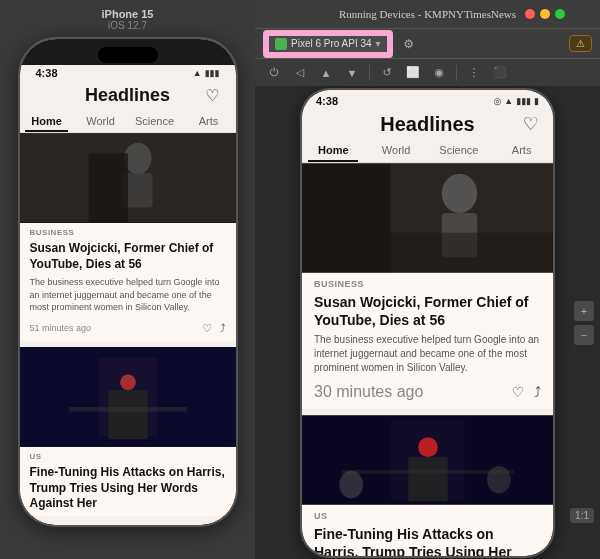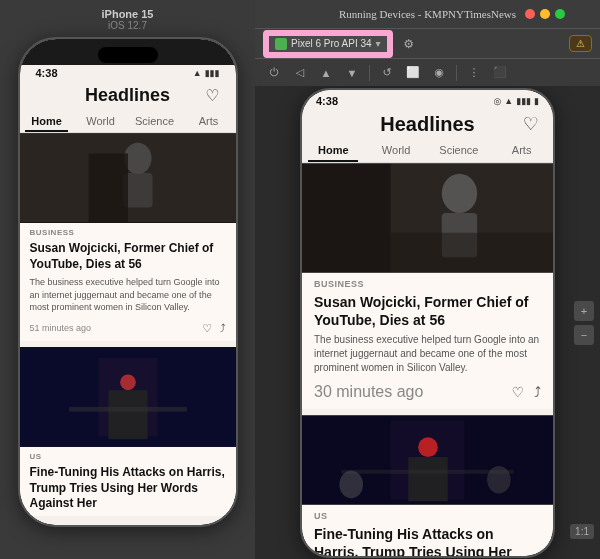--- a/index.html
+++ b/index.html
@@ -450,21 +450,21 @@
       display: flex;
       align-items: center;
       justify-content: center;
       cursor: pointer;
       color: #aaa;
       font-size: 11px;
     }
     .ratio-badge {
       position: absolute;
       right: 6px;
-      bottom: 20px;
+      bottom: 36px;
       background: #4a4a4a;
       border-radius: 3px;
       padding: 2px 5px;
       font-size: 10px;
       color: #aaa;
     }
 
     
     .person-img {
       width: 100%;

